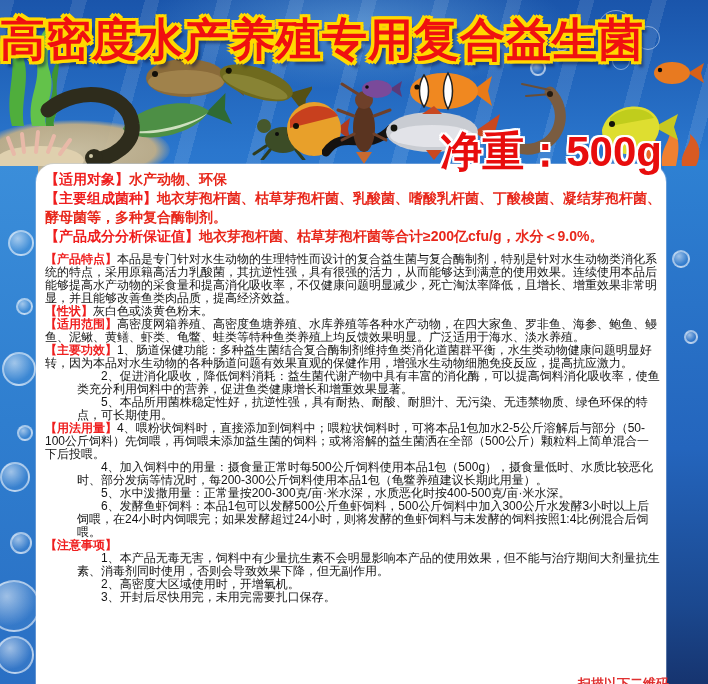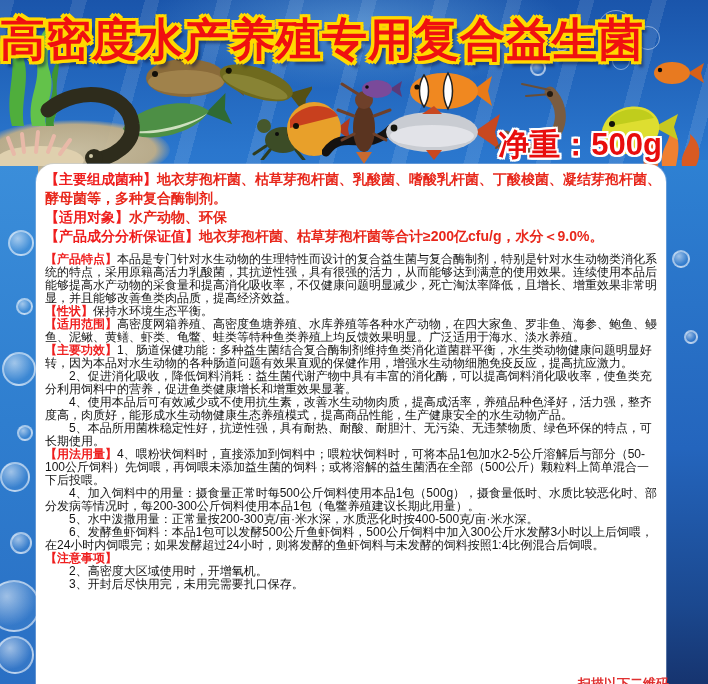--- a/index.html
+++ b/index.html
@@ -25,32 +25,32 @@
   .left-strip{position:absolute;left:0;top:160px;width:38px;height:524px;
     background:linear-gradient(180deg,#3b8eda 0%,#2f7ecf 50%,#2a6fc4 100%);}
   
   .title{
     position:absolute;left:0;top:10px;width:644px;text-align:center;white-space:nowrap;
     font-size:45px;font-weight:bold;letter-spacing:1px;color:#f01010;z-index:6;
     text-shadow:-3px -3px 0 #ffd900,3px -3px 0 #ffd900,-3px 3px 0 #ffd900,3px 3px 0 #ffd900,
       -3px 0 0 #ffd900,3px 0 0 #ffd900,0 -3px 0 #ffd900,0 3px 0 #ffd900,5px 6px 3px rgba(10,20,60,.5);
   }
   .net-weight{
-    position:absolute;right:46px;top:124px;font-size:31px;font-weight:bold;color:#e80d0d;z-index:6;white-space:nowrap;
+    position:absolute;right:46px;top:124px;font-size:42px;font-weight:bold;color:#e80d0d;z-index:6;white-space:nowrap;
     text-shadow:-2px -2px 0 #fff,2px -2px 0 #fff,-2px 2px 0 #fff,2px 2px 0 #fff,-2px 0 0 #fff,2px 0 0 #fff,0 -2px 0 #fff,0 2px 0 #fff;
   }
   
   .panel{
     position:absolute;left:36px;top:164px;width:630px;height:540px;z-index:5;
     background:#ffffff;border-radius:18px 18px 0 0;box-sizing:border-box;
     padding:6px 5px 0 9px;box-shadow:0 0 0 1px rgba(180,200,230,.4);
   }
   .section{font-size:12px;line-height:13px;color:#141414;}
   .section .para{margin:0;}
-  .section .indent{text-indent:2em;}
+  .section .indent{text-indent:2em;margin-left:32px;}
   .section .hdr{color:#ef1e1e;font-weight:bold;}
   .section.red-body{color:#e8271b;font-size:14px;line-height:19px;font-weight:bold;}
   .section.gap{margin-top:7px;}
   .nowrap{white-space:nowrap;overflow:visible;}
   .footer-partial{position:absolute;left:578px;top:675px;font-size:13px;color:#e03030;z-index:7;font-weight:bold;white-space:nowrap;}
   svg{display:block;}
 </style>
 </head>
 <body>
 
@@ -201,50 +201,50 @@
 <div class="bubble" style="left:-4px;top:636px;width:34px;height:34px;"></div>
 <div class="bubble" style="left:672px;top:250px;width:14px;height:14px;"></div>
 <div class="bubble" style="left:684px;top:330px;width:10px;height:10px;"></div>
 
 <div class="title">高密度水产养殖专用复合益生菌</div>
 <div class="net-weight">净重：500g</div>
 
 <div class="panel">
   <div>
       <div class="section red-body">
+        <div class="para first"><span class="hdr">【适用对象】</span><span>水产动物、环保</span></div>
+      </div>
+      <div class="section red-body">
         <div class="para first"><span class="hdr">【主要组成菌种】</span><span>地衣芽孢杆菌、枯草芽孢杆菌、乳酸菌、嗜酸乳杆菌、丁酸梭菌、凝结芽孢杆菌、酵母菌等，多种复合酶制剂。</span></div>
-      </div>
-      <div class="section red-body">
-        <div class="para first"><span class="hdr">【适用对象】</span><span>水产动物、环保</span></div>
       </div>
       <div class="section red-body">
         <div class="para first nowrap"><span class="hdr">【产品成分分析保证值】</span><span>地衣芽孢杆菌、枯草芽孢杆菌等合计≥200亿cfu/g，水分＜9.0%。</span></div>
       </div>
       <div class="section gap">
         <div class="para first"><span class="hdr">【产品特点】</span><span>本品是专门针对水生动物的生理特性而设计的复合益生菌与复合酶制剂，特别是针对水生动物类消化系统的特点，采用原籍高活力乳酸菌，其抗逆性强，具有很强的活力，从而能够达到满意的使用效果。连续使用本品后能够提高水产动物的采食量和提高消化吸收率，不仅健康问题明显减少，死亡淘汰率降低，且增长、增重效果非常明显，并且能够改善鱼类肉品质，提高经济效益。</span></div>
       </div>
       <div class="section">
-        <div class="para first"><span class="hdr">【性状】</span><span>保持水环境生态平衡。</span></div>
+        <div class="para first"><span class="hdr">【性状】</span><span>灰白色或淡黄色粉末。</span></div>
       </div>
       <div class="section">
         <div class="para first"><span class="hdr">【适用范围】</span><span>高密度网箱养殖、高密度鱼塘养殖、水库养殖等各种水产动物，在四大家鱼、罗非鱼、海参、鲍鱼、鳗鱼、泥鳅、黄鳝、虾类、龟鳖、蛙类等特种鱼类养殖上均反馈效果明显。广泛适用于海水、淡水养殖。</span></div>
       </div>
       <div class="section">
         <div class="para first"><span class="hdr">【主要功效】</span><span>1、肠道保健功能：多种益生菌结合复合酶制剂维持鱼类消化道菌群平衡，水生类动物健康问题明显好转，因为本品对水生动物的各种肠道问题有效果直观的保健作用，增强水生动物细胞免疫反应，提高抗应激力。</span></div>
         <div class="para indent">2、促进消化吸收，降低饲料消耗：益生菌代谢产物中具有丰富的消化酶，可以提高饲料消化吸收率，使鱼类充分利用饲料中的营养，促进鱼类健康增长和增重效果显著。</div>
-        <div class="para indent">4、使用本品后可有效减少或不使用抗生素，改善水生动物肉质，提高成活率，养殖品种色泽好，活力强，整齐度高，肉质好，能形成水生动物健康生态养殖模式，提高商品性能，生产健康安全的水生动物产品。</div>
         <div class="para indent">5、本品所用菌株稳定性好，抗逆性强，具有耐热、耐酸、耐胆汁、无污染、无违禁物质、绿色环保的特点，可长期使用。</div>
       </div>
       <div class="section">
         <div class="para first"><span class="hdr">【用法用量】</span><span>4、喂粉状饲料时，直接添加到饲料中；喂粒状饲料时，可将本品1包加水2-5公斤溶解后与部分（50-100公斤饲料）先饲喂，再饲喂未添加益生菌的饲料；或将溶解的益生菌洒在全部（500公斤）颗粒料上简单混合一下后投喂。</span></div>
         <div class="para indent">4、加入饲料中的用量：摄食量正常时每500公斤饲料使用本品1包（500g），摄食量低时、水质比较恶化时、部分发病等情况时，每200-300公斤饲料使用本品1包（龟鳖养殖建议长期此用量）。</div>
         <div class="para indent">5、水中泼撒用量：正常量按200-300克/亩·米水深，水质恶化时按400-500克/亩·米水深。</div>
         <div class="para indent">6、发酵鱼虾饲料：本品1包可以发酵500公斤鱼虾饲料，500公斤饲料中加入300公斤水发酵3小时以上后饲喂，在24小时内饲喂完；如果发酵超过24小时，则将发酵的鱼虾饲料与未发酵的饲料按照1:4比例混合后饲喂。</div>
       </div>
       <div class="section">
         <div class="para first"><span class="hdr">【注意事项】</span></div>
+        <div class="para indent">1、本产品无毒无害，饲料中有少量抗生素不会明显影响本产品的使用效果，但不能与治疗期间大剂量抗生素、消毒剂同时使用，否则会导致效果下降，但无副作用。</div>
         <div class="para indent">2、高密度大区域使用时，开增氧机。</div>
         <div class="para indent">3、开封后尽快用完，未用完需要扎口保存。</div>
       </div>
     </div>
 </div>
 
 <div class="footer-partial">扫描以下二维码</div>
 
 </body></html>

